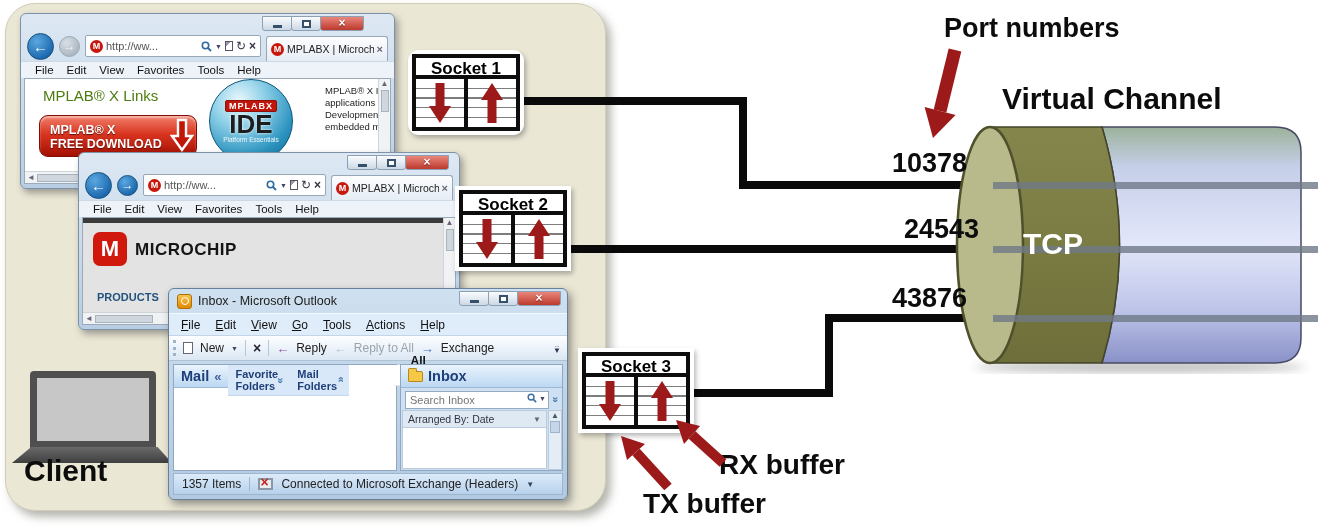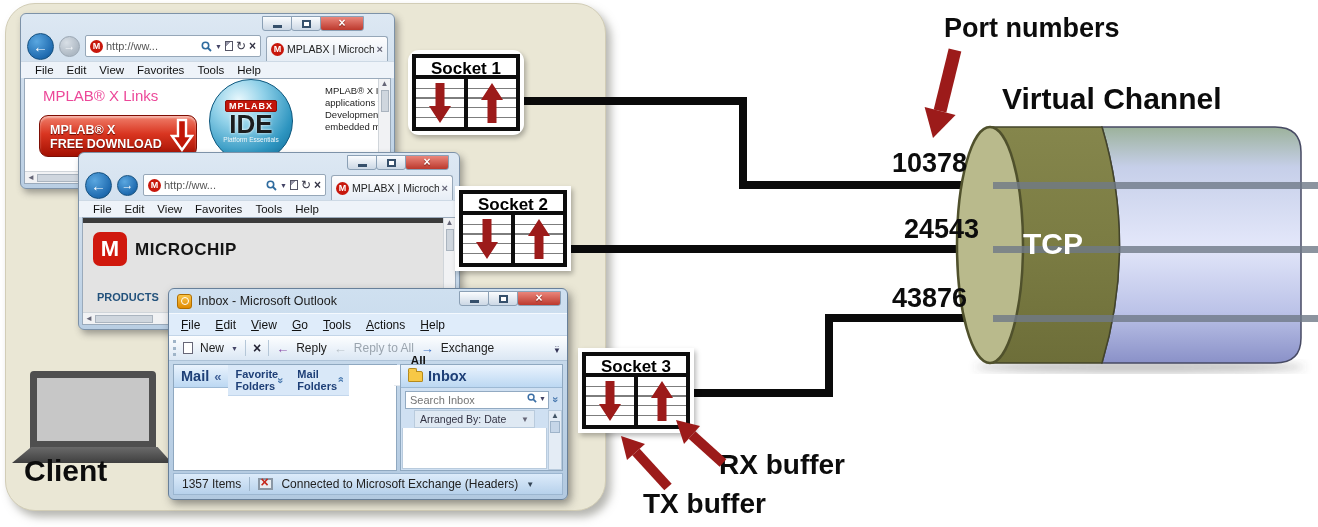--- a/index.html
+++ b/index.html
@@ -84,21 +84,21 @@
   .bw-content { position:relative; background:#fff; margin:0 3px 3px 3px; border:1px solid #9aaabb;
     height:calc(100% - 68px); overflow:hidden; }
   .vscroll { position:absolute; right:0; top:0; bottom:0; width:12px; background:#f1f2f4; border-left:1px solid #d0d5da;
     display:flex; flex-direction:column; align-items:center; font-size:8px; color:#667; }
   .vthumb { width:8px; height:22px; background:#cfd6de; border:1px solid #aab4bf; margin-top:2px; }
   .hscroll { position:absolute; left:0; right:12px; bottom:0; height:12px; background:#f1f2f4; border-top:1px solid #d0d5da;
     display:flex; align-items:center; font-size:8px; color:#667; padding-left:2px; gap:2px; }
   .hthumb { width:58px; height:8px; background:#cfd6de; border:1px solid #aab4bf; }
 
   
-  .w1-head { position:absolute; left:18px; top:8px; font-size:15px; color:#ec4899; }
+  .w1-head { position:absolute; left:18px; top:8px; font-size:15px; color:#4d7c0f; }
   .dlbtn { position:absolute; left:14px; top:36px; width:158px; height:42px; border-radius:9px;
     background:linear-gradient(#f07f6b 0%, #d93520 45%, #a31002 100%); border:1px solid #7e0e04;
     box-shadow:inset 0 2px 2px rgba(255,255,255,.45); color:#fff; font-weight:bold; font-size:12.5px;
     line-height:14px; padding:7px 0 0 10px; text-shadow:0 1px 1px #5e0a02; }
   .dlarrow { position:absolute; right:2px; top:2px; }
   .ide { position:absolute; left:184px; top:0px; width:84px; height:84px; border-radius:50%;
     background:radial-gradient(circle at 35% 25%, #eaf8fd 0%, #8fd0e8 32%, #2e95c0 68%, #0b628e 100%);
     border:1px solid #0a567d; display:flex; flex-direction:column; align-items:center; justify-content:center; gap:1px; }
   .ide-badge { font-size:9px; font-weight:bold; letter-spacing:1px; color:#fff; background:#c2160c;
     border:1px solid #8d0f06; border-radius:2px; padding:0 3px; }
@@ -153,21 +153,21 @@
   .folder { width:15px; height:11px; background:#f7c846; border:1px solid #b58a1c; border-radius:2px 2px 1px 1px; position:relative; }
   .folder::before { content:""; position:absolute; left:-1px; top:-4px; width:7px; height:3px; background:#f7c846; border:1px solid #b58a1c; border-bottom:none; border-radius:2px 2px 0 0; }
   .search-row { height:22px; display:flex; align-items:center; gap:4px; padding:2px 4px; }
   .searchwrap { position:relative; flex:1; height:18px; }
   .searchwrap input { width:100%; height:18px; border:1px solid #92aac2; font-size:11px; padding:0 30px 0 4px;
     color:#777; font-family:"Liberation Sans", sans-serif; background:#fff; }
   .search-icons { position:absolute; right:3px; top:3px; display:flex; gap:2px; align-items:center; }
   .pr-body { flex:1; display:flex; }
   .msgcol { flex:1; display:flex; flex-direction:column; }
   .arr-row { height:18px; background:#dfe9f3; border:1px solid #b9cbdd; display:flex; align-items:center;
-    padding:0 5px; font-size:10.5px; color:#334; margin:0 13px; }
+    padding:0 5px; font-size:10.5px; color:#334; margin:0 1px; }
   .arr-row .dd2 { margin-left:auto; font-size:8px; color:#667; }
   .msg-empty { flex:1; background:#fff; border:1px solid #b9cbdd; border-top:none; margin:0 1px 1px 1px; }
   .vscroll2 { width:14px; background:#e4ecf5; border:1px solid #b9cbdd; display:flex; flex-direction:column; align-items:center;
     font-size:8px; color:#456; }
   .vthumb2 { width:10px; height:12px; background:#c6d6e8; border:1px solid #9fb4ca; margin-top:1px; }
   .ol-status { position:absolute; left:4px; right:4px; bottom:4px; height:22px;
     background:linear-gradient(#dcebfa,#b7d1eb); border:1px solid #9cb6d0; display:flex; align-items:center;
     font-size:12px; color:#222; padding:0 8px; gap:8px; }
   .ssep { width:1px; height:14px; background:#9fb6cc; }
   .exch { position:relative; width:15px; height:12px; border:2px solid #8a97a5; background:#e8edf2; }

